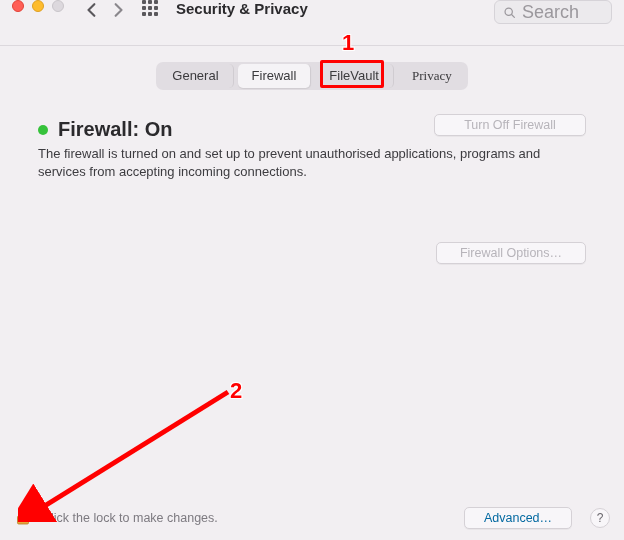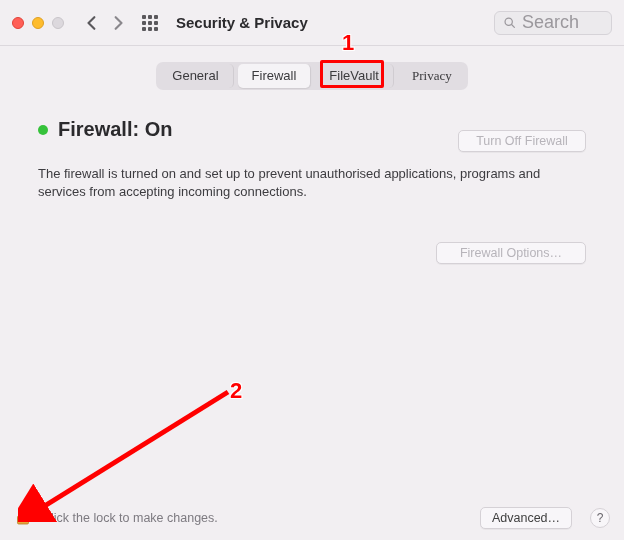--- a/index.html
+++ b/index.html
@@ -12,21 +12,21 @@
     background: #f2eff2;
     color: #3a3a3a;
     position: relative;
     overflow: hidden;
   }
 
   
   .titlebar {
     height: 46px;
     display: flex;
-    align-items: center;
+    align-items: flex-start;
     padding: 0 12px;
     gap: 8px;
     border-bottom: 1px solid #dcd8dd;
   }
   .traffic { display: flex; gap: 8px; align-items: center; }
   .dot { width: 12px; height: 12px; border-radius: 50%; }
   .dot.red { background: #ff5f57; border: .5px solid #e24238; }
   .dot.yellow { background: #febc2e; border: .5px solid #dfa023; }
   .dot.grey { background: #dcd8dd; border: .5px solid #c9c5ca; }
   .navbtns { display: flex; gap: 6px; margin-left: 10px; }
@@ -62,33 +62,33 @@
   .content { padding: 28px 38px 0 38px; position:relative; }
   .statusrow { display:flex; align-items:center; gap:10px; }
   .status-dot { width:10px; height:10px; border-radius:50%; background:#36c23b; }
   .status-label { font-weight:700; font-size:20px; color:#2b2a2d; }
   .btn {
     display:inline-flex; align-items:center; justify-content:center;
     height:22px; border-radius:5px; background:#f8f6f9;
     border:1px solid #d5d1d6; box-shadow: 0 1px 0 rgba(0,0,0,.04);
     font-size:12.5px; color:#b7b4ba; padding:0 14px;
   }
-  .btn-off  { position:absolute; right:38px; top:24px; width:128px;margin-top:16px; }
+  .btn-off  { position:absolute; right:38px; top:24px; width:152px; }
   .btn-opts { position:absolute; right:38px; top:152px; width:150px; }
-  .desc { margin-top:24px; font-size:13px; line-height:1.35; color:#3d3c40; max-width:548px; }
+  .desc { margin-top:4px; font-size:13px; line-height:1.35; color:#3d3c40; max-width:548px; }
 
   
   .footer {
     position:absolute; left:0; right:0; bottom:0;
     height:44px; display:flex; align-items:center;
     padding:0 14px; gap:10px;
   }
   .lock svg { width:18px; height:18px; }
   .lock-text { font-size:12.5px; color:#7d7a80; }
-  .btn-adv { margin-left:auto; width:92px; color:#404040; }
+  .btn-adv { margin-left:auto; width:108px; color:#0369a1; }
   .help {
     width:20px; height:20px; border-radius:50%;
     background:#f8f6f9; border:1px solid #d5d1d6;
     display:flex; align-items:center; justify-content:center;
     font-size:12px; color:#6a676d; margin-left:8px;
   }
 
   
   .anno { position:absolute; pointer-events:none; }
   .anno-1-box {

